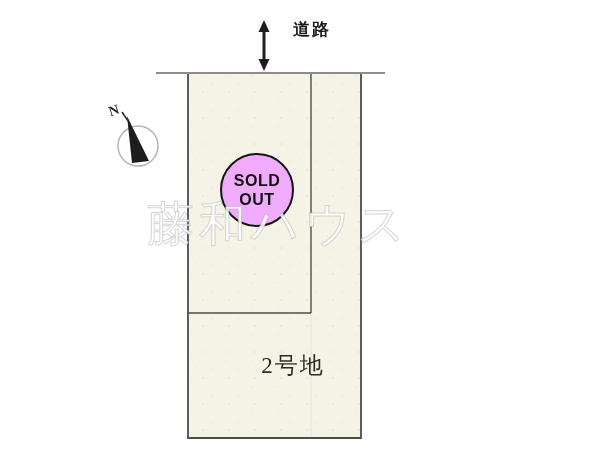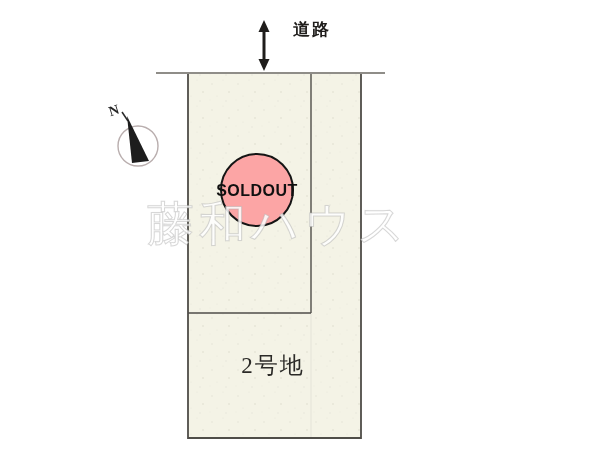--- a/index.html
+++ b/index.html
@@ -36,45 +36,45 @@
   .compass-n{
     position:absolute;left:109px;top:103px;z-index:5;
     font-size:14px;font-weight:700;color:#262626;
     transform:rotate(-18deg);
     font-family:"Liberation Serif",serif;
   }
 
   .sold-badge{
     position:absolute;left:220px;top:153px;width:74px;height:74px;
     border-radius:50%;
-    background:#fca5a5;
+    background:#f0abfc;
     border:2px solid var(--badge_border);
     box-sizing:border-box;
-    display:flex;align-items:center;justify-content:center;
+    display:flex;flex-direction:column;align-items:center;justify-content:center;
     z-index:10;
     font-family:"Liberation Sans","DejaVu Sans",sans-serif;
     font-weight:700;font-size:16px;line-height:19px;letter-spacing:0.5px;
     color:#101010;
   }
 
   .watermark{
     position:absolute;left:147px;top:198px;z-index:20;
     font-size:47px;line-height:52px;letter-spacing:5px;
     font-family:"Liberation Sans","DejaVu Sans",sans-serif;
     font-weight:400;
     color:var(--watermark_fill);
     opacity:0.85;
     -webkit-text-stroke:1px rgba(175,175,175,0.55);
     text-shadow:0 0 1px rgba(170,170,170,0.4);
     white-space:nowrap;
     pointer-events:none;
   }
 
   .plot2-label{
-    position:absolute;left:223px;top:350px;width:100px;
+    position:absolute;left:243px;top:350px;width:100px;
     text-align:center;z-index:6;
     font-size:23px;letter-spacing:2px;color:#2b2a27;
     font-weight:500;
   }
 </style>
 </head>
 <body>
 
 <div class="stage">
 

